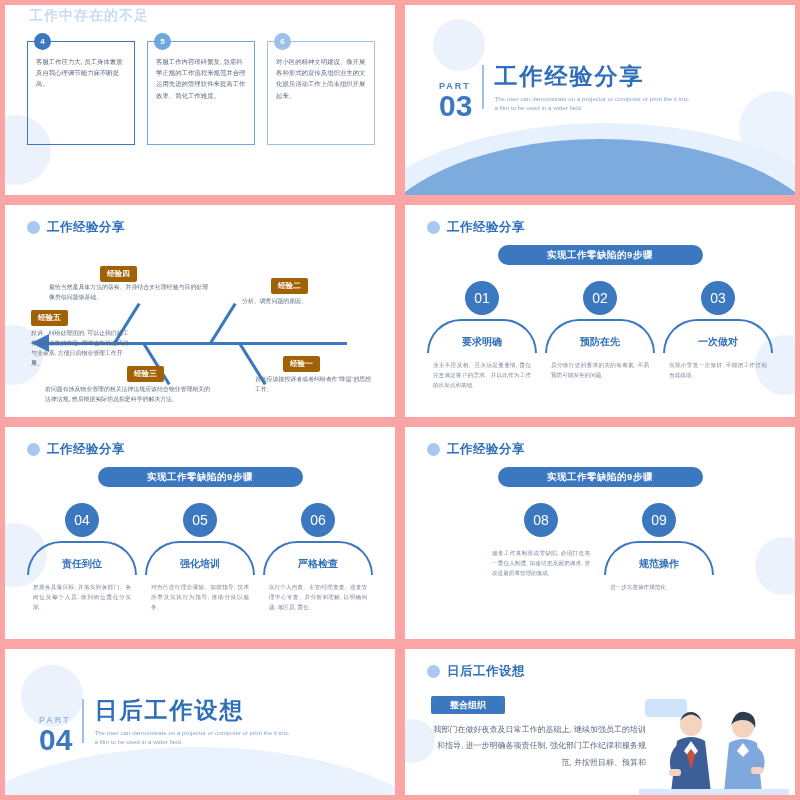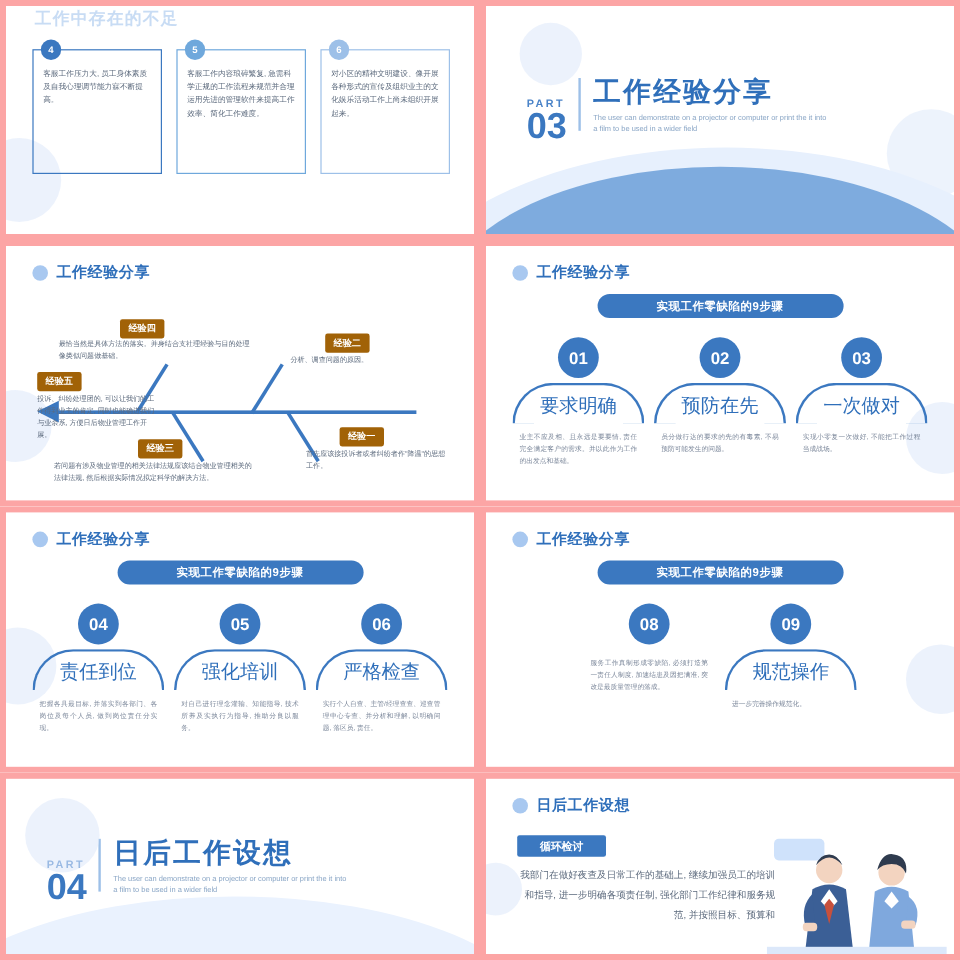--- a/index.html
+++ b/index.html
@@ -99,35 +99,35 @@
     border-radius: 10px;
     font-size: 9.5px; font-weight: bold;
     display: flex; align-items: center; justify-content: center;
     letter-spacing: .5px;
   }
   .arcrow { display: flex; justify-content: center; gap: 8px; padding: 16px 14px 0 14px; }
   .arc { width: 110px; position: relative; }
   .arc .num {
     width: 34px; height: 34px; border-radius: 50%;
     background: #3b78c0; color: #fff;
-    font-size: 14px; font-weight: bold;
+    font-size: 14px; font-weight: normal;
     display: flex; align-items: center; justify-content: center;
     margin: 0 auto 4px auto;
   }
   .arc .hump {
     height: 34px;
     border: 2px solid #3b78c0;
     border-bottom: none;
     border-radius: 55px 55px 0 0;
     position: relative;
   }
   .arc .hlabel {
     position: absolute; left: 0; right: 0; bottom: 4px;
     text-align: center;
-    font-size: 16px; font-weight: normal; color: #2f6fba;
+    font-size: 10px; font-weight: bold; color: #2f6fba;
   }
   .arc .desc {
     font-size: 5.6px; line-height: 1.8; color: #7b879a;
     text-align: justify;
     padding: 7px 6px 0 6px;
   }
 
   
   .plan-tag {
     margin: 16px 0 0 26px;
@@ -207,21 +207,21 @@
 
       <div class="ftag" style="left:95px;top:30px;">经验四</div>
       <div class="ftxt" style="left:44px;top:46px;width:160px;">最恰当然是具体方法的落实。并身结合支社理经验与目的处理像类似问题做基础。</div>
 
       <div class="ftag" style="left:266px;top:42px;">经验二</div>
       <div class="ftxt" style="left:237px;top:60px;width:130px;">分析、调查问题的原因。</div>
 
       <div class="ftag" style="left:26px;top:74px;">经验五</div>
       <div class="ftxt" style="left:26px;top:92px;width:100px;">投诉、纠纷处理团的, 可以让我们的工作得到业主的肯定, 同时也能确进我们与业余系, 方便日后物业管理工作开展。</div>
 
-      <div class="ftag" style="left:110px;top:130px;">经验三</div>
+      <div class="ftag" style="left:122px;top:130px;">经验三</div>
       <div class="ftxt" style="left:40px;top:148px;width:165px;">若问题有涉及物业管理的相关法律法规应该结合物业管理相关的法律法规, 然后根据实际情况拟定科学的解决方法。</div>
 
       <div class="ftag" style="left:278px;top:120px;">经验一</div>
       <div class="ftxt" style="left:250px;top:138px;width:120px;">首先应该接投诉者或者纠纷者作"降温"的思想工作。</div>
     </div>
   </div>
 
   <div class="slide">
     <div class="blob" style="width:60px;height:60px;right:-20px;top:130px;"></div>
     <div class="s-head">
@@ -323,21 +323,21 @@
       </div>
     </div>
   </div>
 
   <div class="slide">
     <div class="blob" style="width:44px;height:44px;left:-14px;top:70px;"></div>
     <div class="s-head">
       <span class="dot"></span>
       <span class="t">日后工作设想</span>
     </div>
-    <div class="plan-tag">循环检讨</div>
+    <div class="plan-tag">整合组织</div>
     <div class="plan-txt">我部门在做好夜查及日常工作的基础上, 继续加强员工的培训和指导, 进一步明确各项责任制, 强化部门工作纪律和服务规范, 并按照目标、预算和</div>
 
     <svg class="people" viewBox="0 0 150 110">
       <rect x="6" y="14" width="42" height="18" rx="4" fill="#cfe2fb"></rect>
 
       <circle cx="52" cy="40" r="11" fill="#f3d4c0"></circle>
       <path d="M41 36 q11 -13 22 0 q-4 -9 -11 -9 q-8 0 -11 9z" fill="#2f3b4e"></path>
       <path d="M38 56 q14 -8 28 0 l6 52 h-40z" fill="#3b5f96"></path>
       <path d="M52 56 l-7 10 l7 8 l7 -8z" fill="#ffffff"></path>
       <path d="M52 64 l4 5 l-4 16 l-4 -16z" fill="#c8503c"></path>

